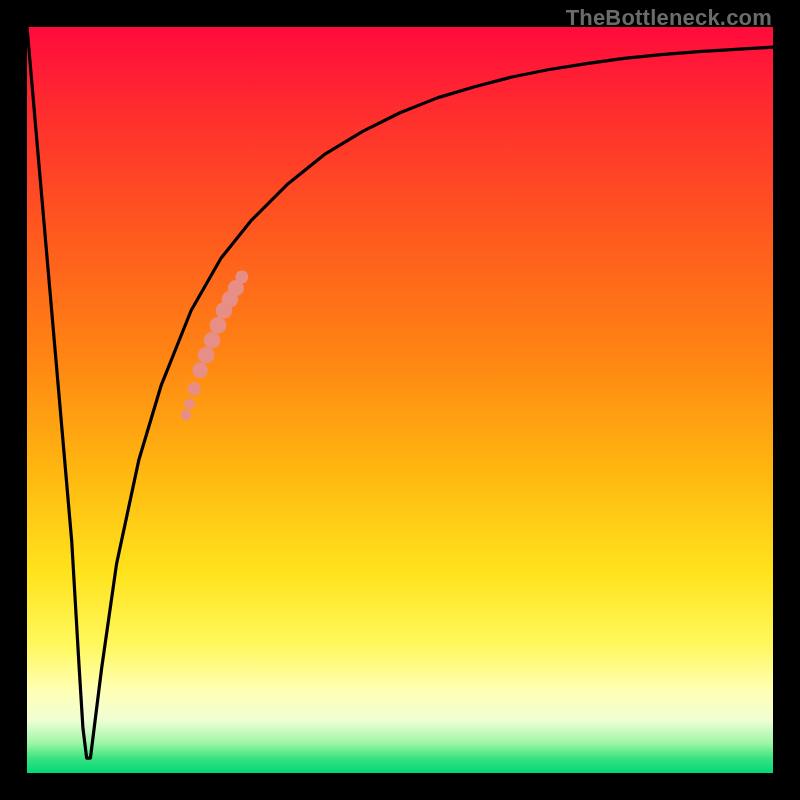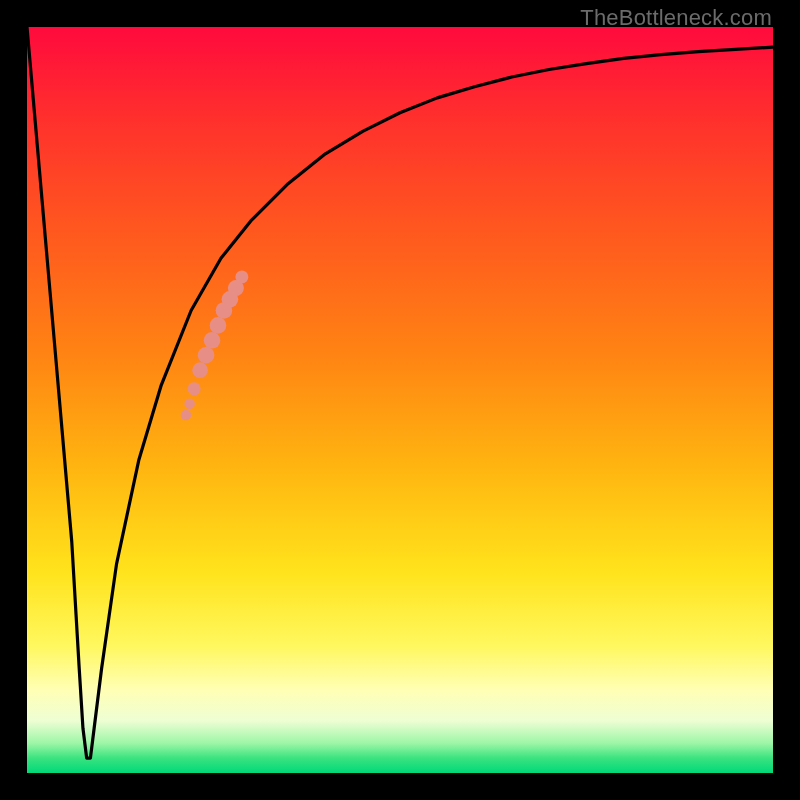--- a/index.html
+++ b/index.html
@@ -44,21 +44,21 @@
     inset: 0;
     width: 746px;
     height: 746px;
     display: block;
   }
   .watermark {
     position: absolute;
     top: 5px;
     right: 28px;
     font-size: 22px;
-    font-weight: 400;
+    font-weight: 700;
     color: #6b6b6b;
     letter-spacing: 0.2px;
   }
 </style>
 </head>
 <body>
 
 <div class="outer">
 
   <div class="watermark">TheBottleneck.com</div>

